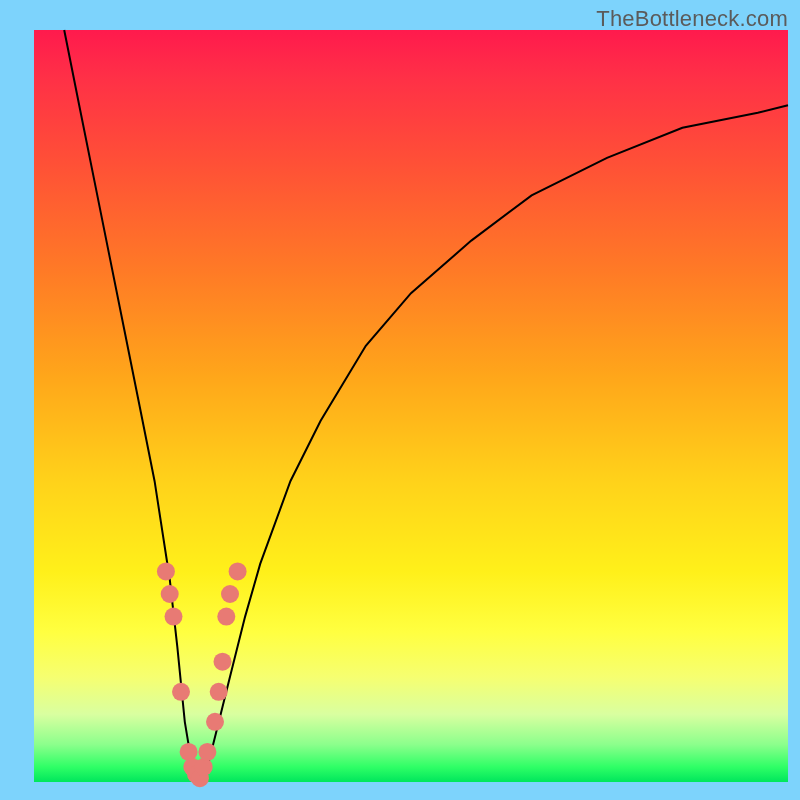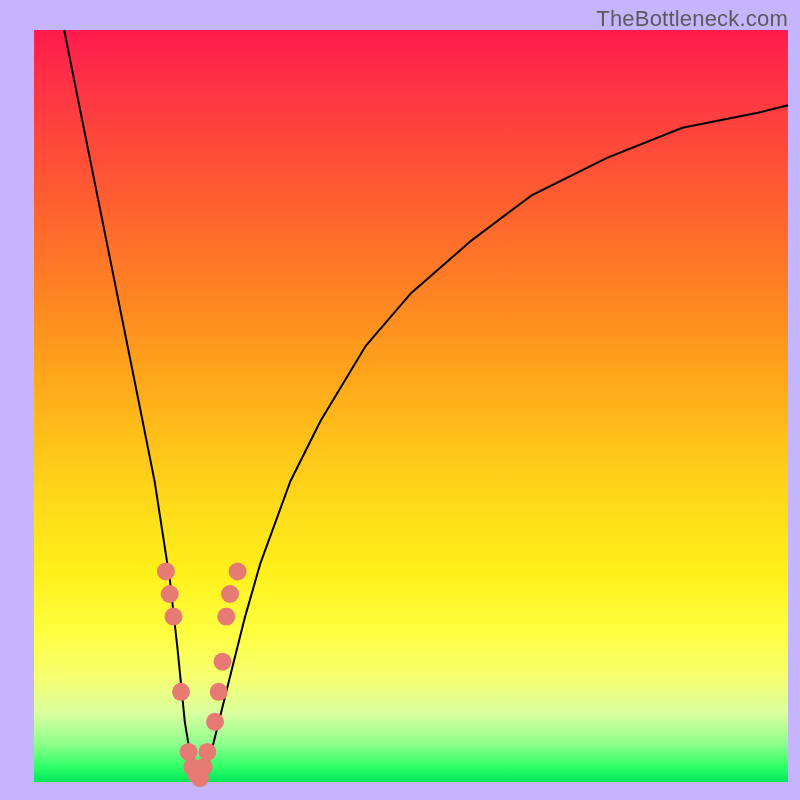--- a/index.html
+++ b/index.html
@@ -10,21 +10,21 @@
     overflow: hidden;
     background: #000;
     font-family: Arial, Helvetica, sans-serif;
   }
   .frame {
     position: absolute;
     left: 0;
     top: 0;
     width: 800px;
     height: 800px;
-    background: #c4b5fd;
+    background: #7dd3fc;
   }
   .plot-area {
     position: absolute;
     left: 34px;
     top: 30px;
     width: 754px;
     height: 752px;
     
     background: linear-gradient(
       to bottom,

